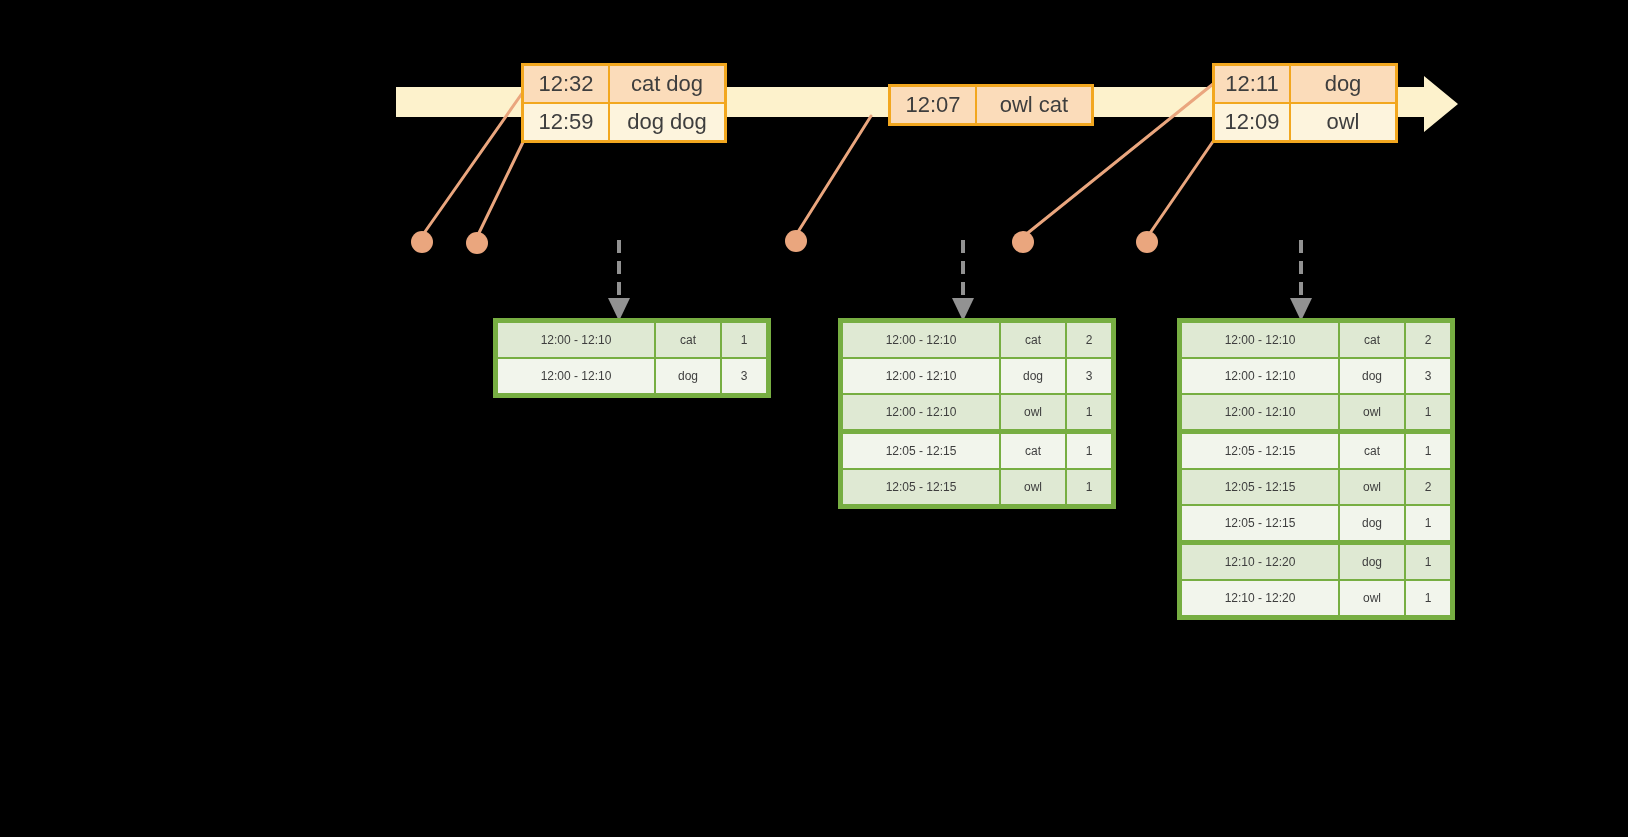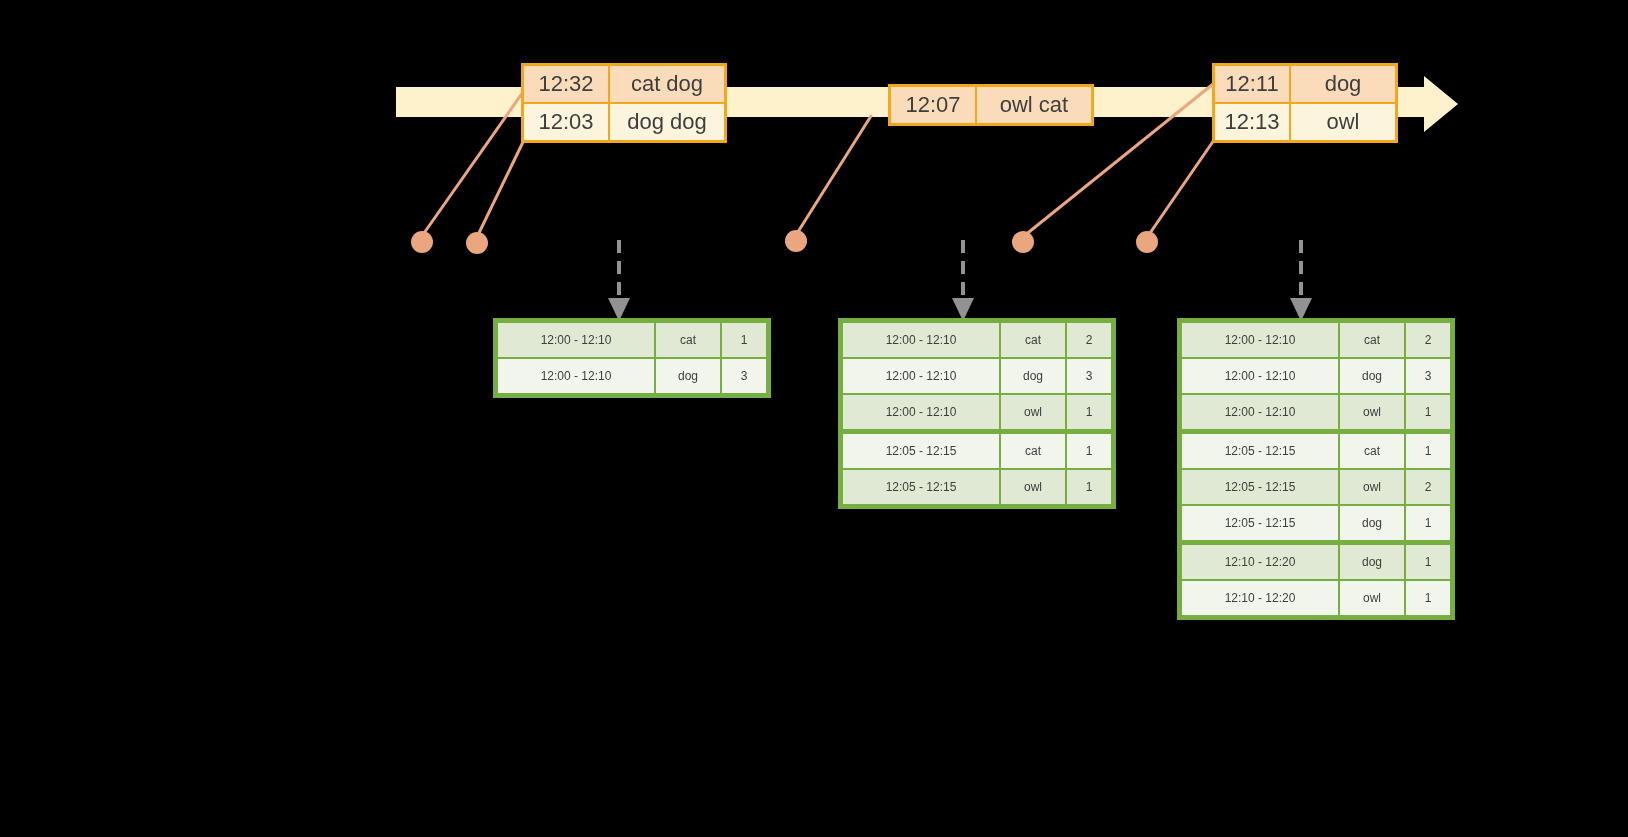--- a/index.html
+++ b/index.html
@@ -91,41 +91,41 @@
     </g>
   </svg>
 
   <div class="event-box box1">
 
   <div class="event-row">
       <div class="cell time">12:32</div>
       <div class="cell words">cat dog</div>
     </div>
       <div class="event-row">
-      <div class="cell time">12:03</div>
+      <div class="cell time">12:59</div>
       <div class="cell words">dog dog</div>
     </div>
     </div>
 
   <div class="event-box box2">
 
   <div class="event-row">
       <div class="cell time">12:07</div>
       <div class="cell words">owl cat</div>
     </div>
     </div>
 
   <div class="event-box box3">
 
   <div class="event-row">
       <div class="cell time">12:11</div>
       <div class="cell words">dog</div>
     </div>
       <div class="event-row">
-      <div class="cell time">12:13</div>
+      <div class="cell time">12:09</div>
       <div class="cell words">owl</div>
     </div>
     </div>
 
   <table class="result-table t1">
     <tbody>
 
     <tr class="table-row">
         <td class="win">12:00 - 12:10</td>
         <td class="word">cat</td>

